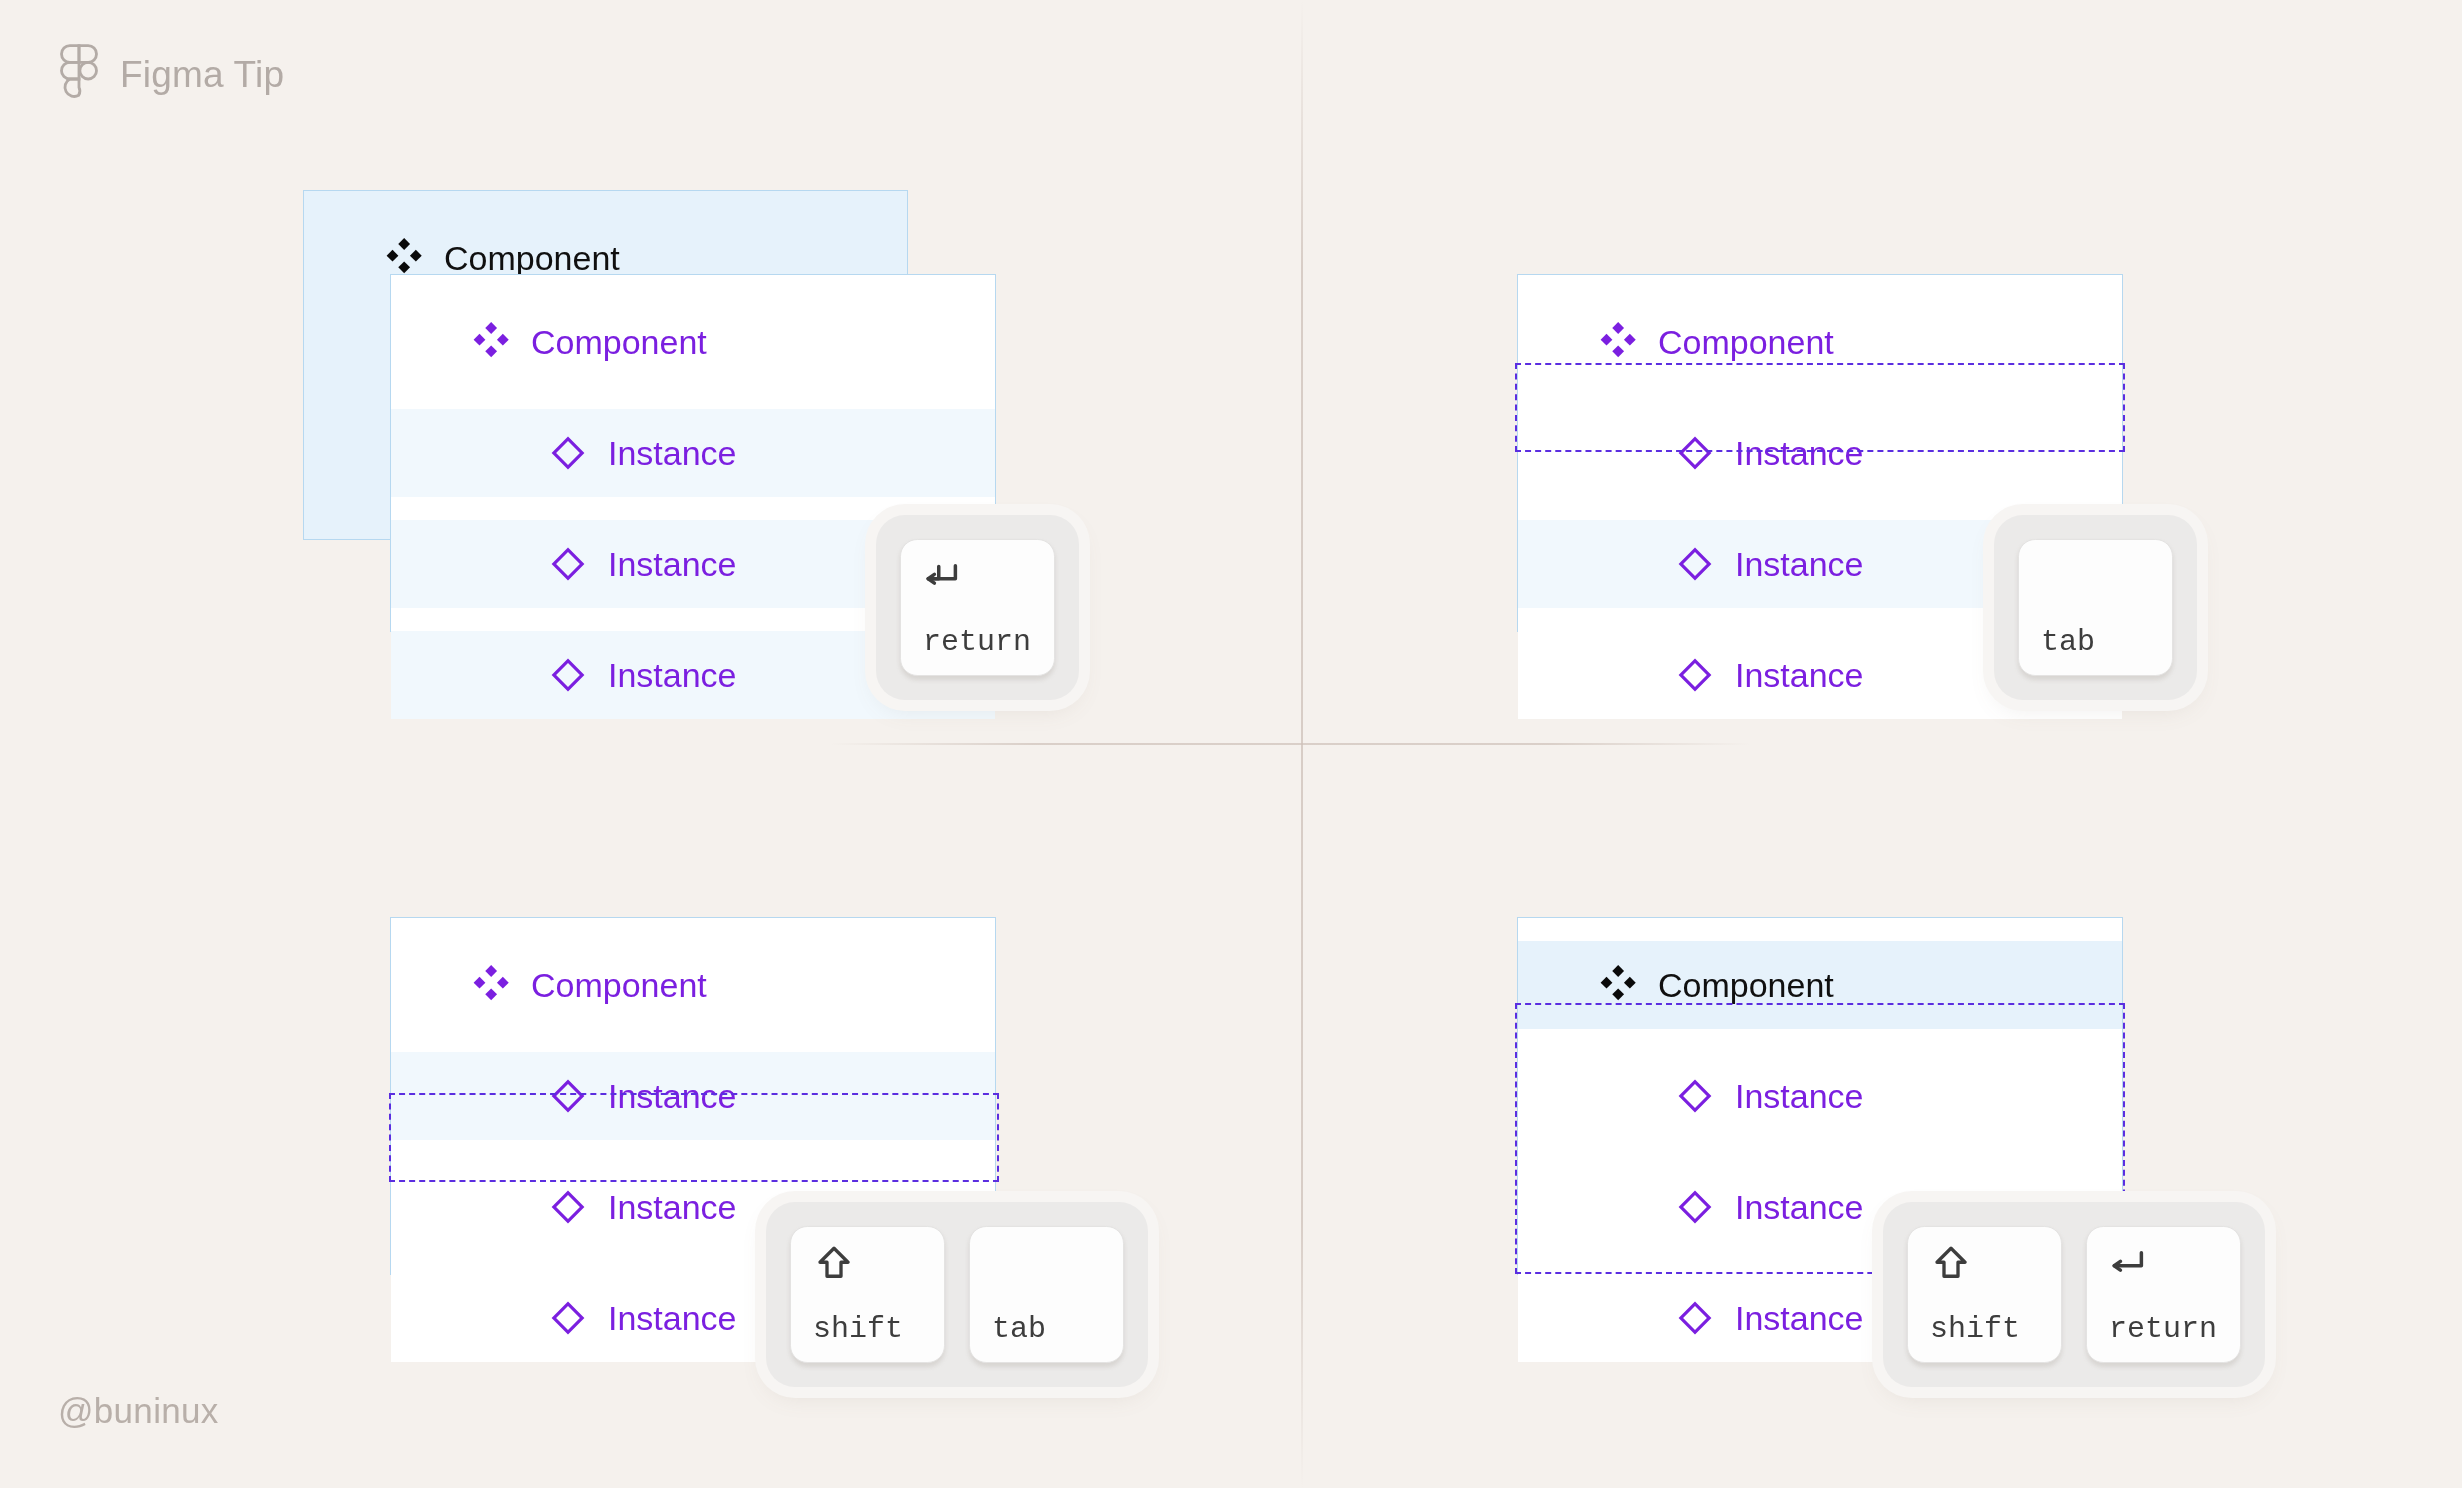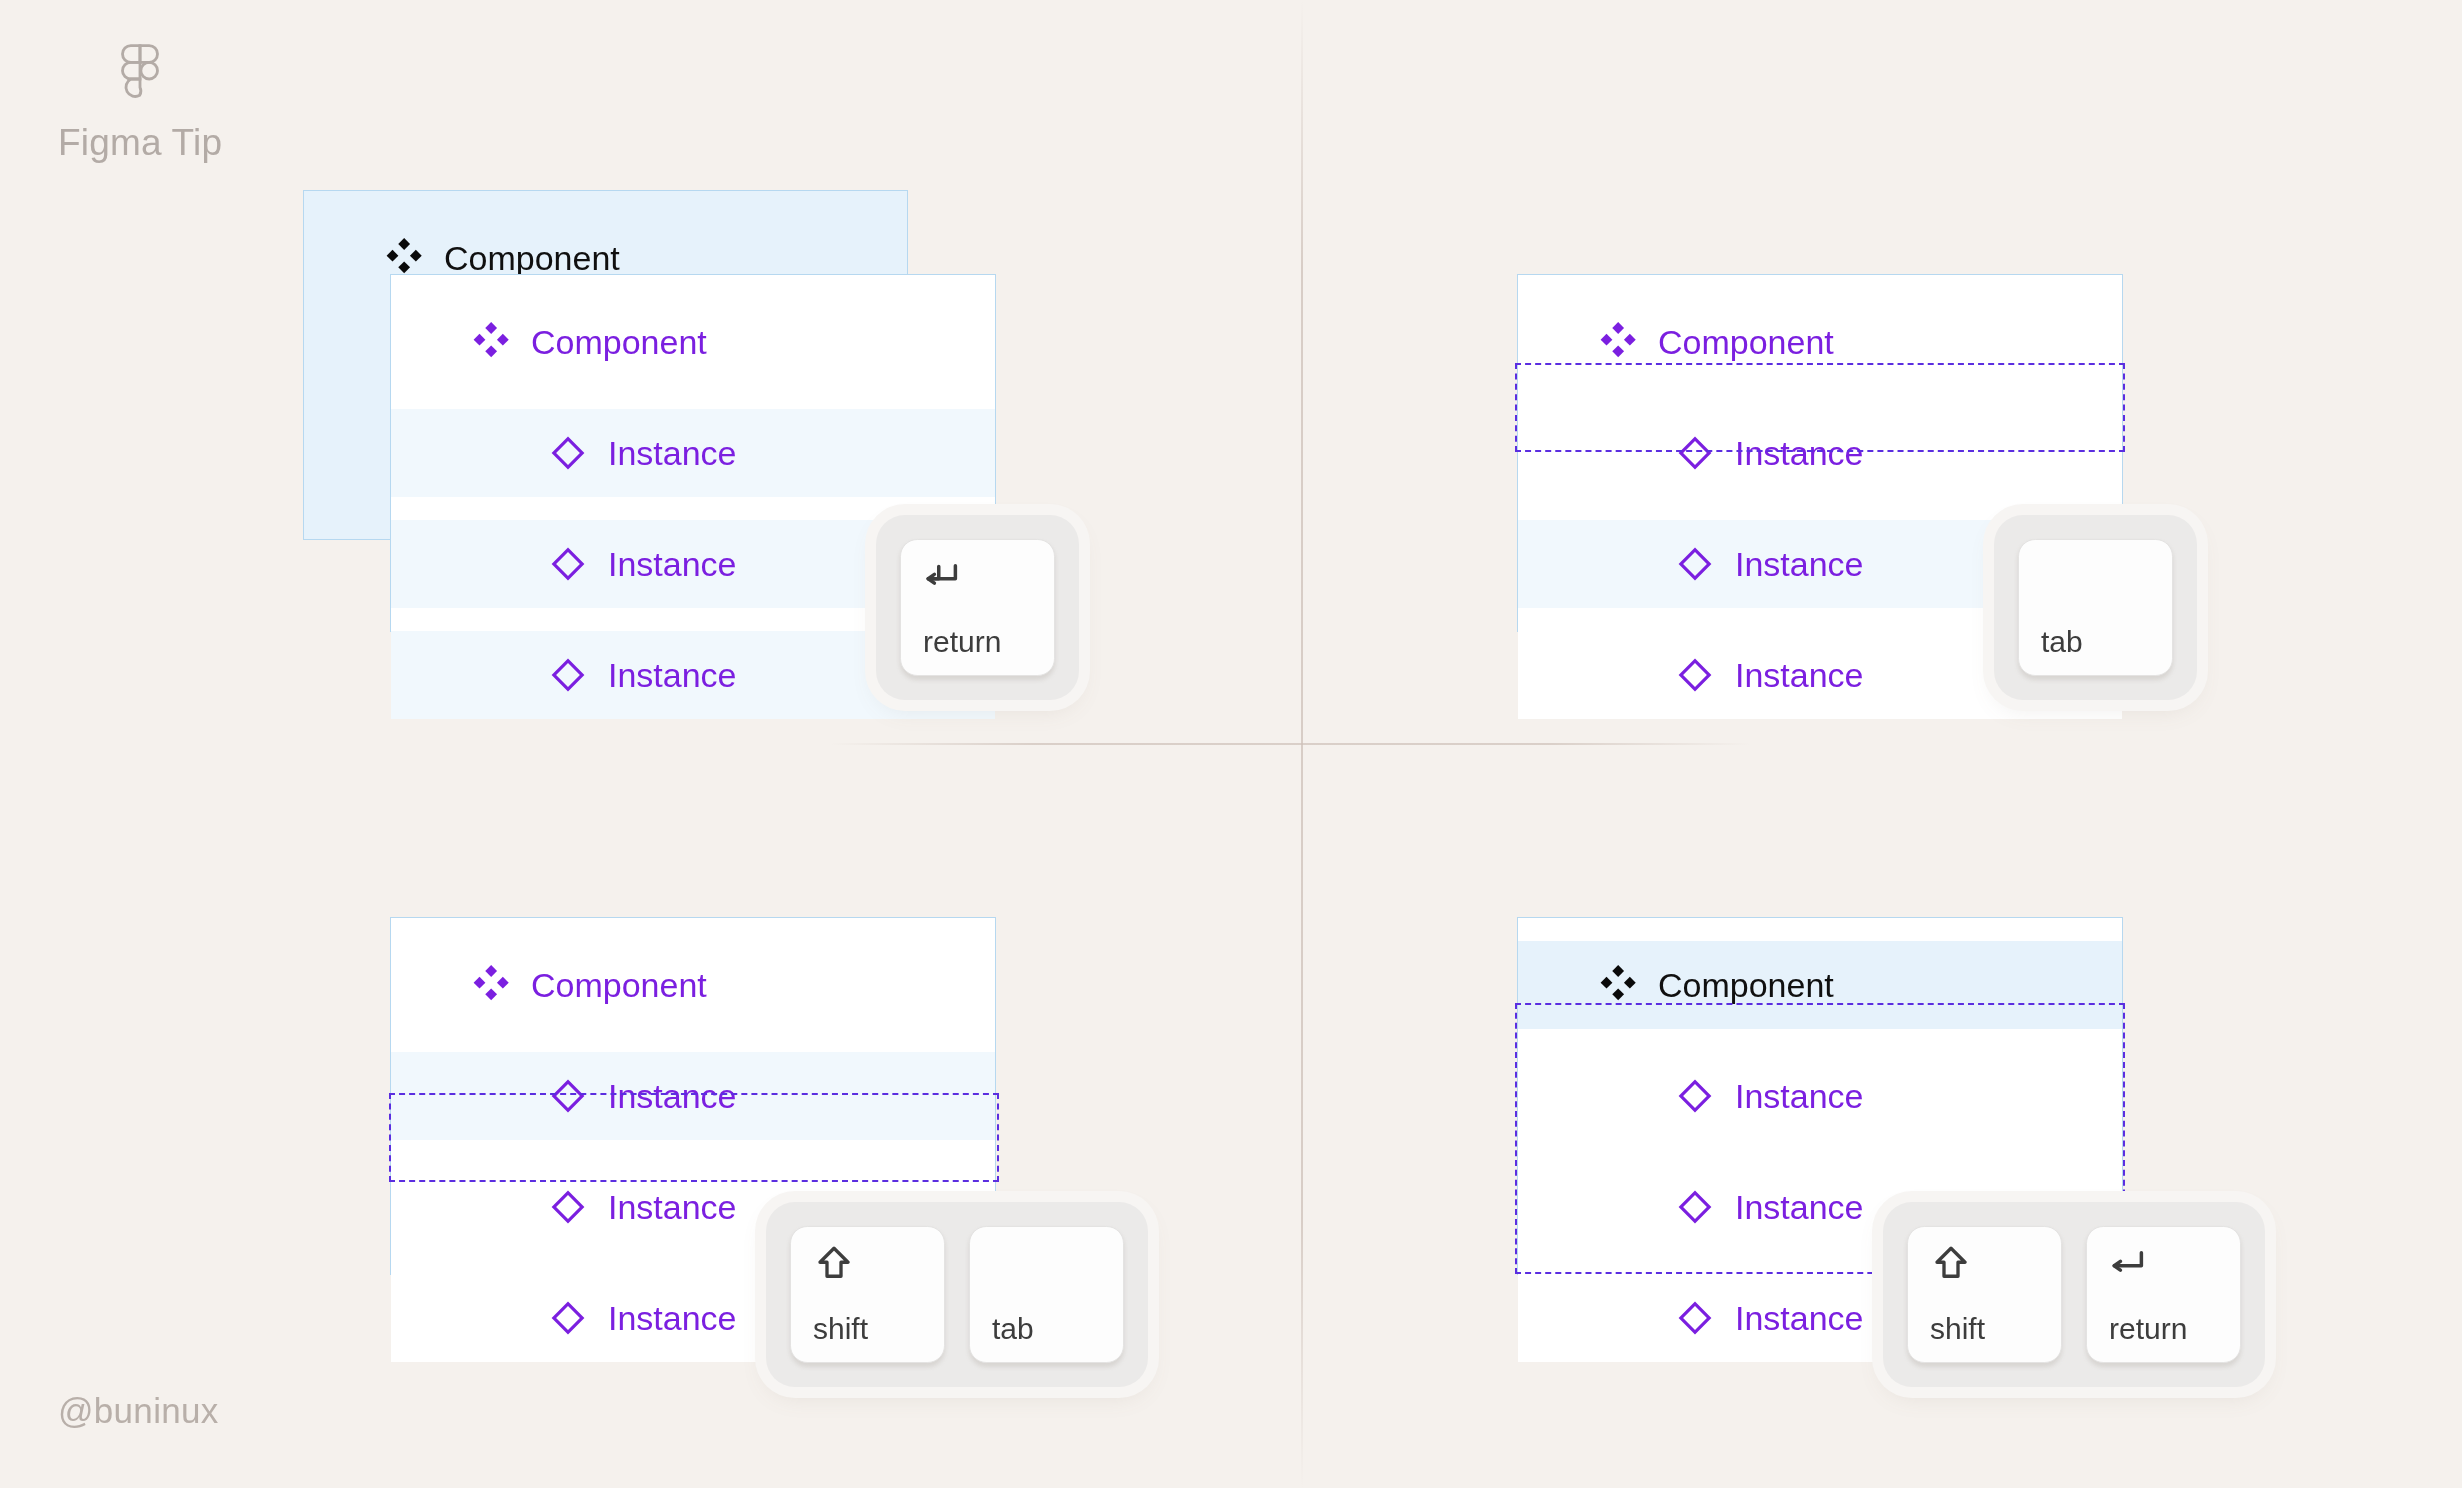--- a/index.html
+++ b/index.html
@@ -4,21 +4,21 @@
 <style>
   html,body{margin:0;padding:0;}
   body{
     width:2462px;height:1488px;position:relative;overflow:hidden;
     background:#F5F1ED;
     font-family:"Liberation Sans","DejaVu Sans",sans-serif;
     -webkit-font-smoothing:antialiased;
   }
 
   
-  .header{position:absolute;left:58px;top:44px;display:flex;align-items:center;gap:20px;flex-direction:column;}
+  .header{position:absolute;left:58px;top:44px;display:flex;align-items:center;gap:20px;}
   .figma-logo{width:42px;height:60px;display:block;}
   .header-title{font-size:37px;color:#B3ABA6;letter-spacing:0.2px;line-height:1;}
 
   
   .watermark{position:absolute;left:58px;top:1391px;font-size:35px;color:#B8AFA9;letter-spacing:0.3px;}
 
   
   .div-v{position:absolute;left:1301px;top:0;width:1.8px;height:1488px;
          background:linear-gradient(to bottom,rgba(215,203,196,0) 0%,rgba(206,193,185,.75) 18%,rgba(206,193,185,.75) 82%,rgba(215,203,196,0) 100%);}
   .div-h{position:absolute;left:830px;top:743px;width:921px;height:1.8px;
@@ -42,21 +42,21 @@
   
   .sel{position:absolute;box-sizing:border-box;border:2.7px dashed #5B2EE0;pointer-events:none;}
 
   
   .keytray{position:absolute;display:flex;gap:24px;padding:24px;
            background:#EBEAE9;border-radius:29px;
            box-shadow:0 0 0 11px #F7F5F3, 0 9px 24px rgba(120,105,95,.13);}
   .keycap{width:155px;height:137px;box-sizing:border-box;
           background:#FDFDFD;border:1.8px solid #E4E3E2;border-radius:17.3px;
           box-shadow:0 3.6px 4.6px rgba(150,140,133,.22);
-          position:relative;}
+          position:relative;font-family:Liberation Mono, monospace;}
   .keycap .glyph{position:absolute;left:22px;top:16.4px;width:42px;height:42px;}
   .keycap .klabel{position:absolute;left:22px;bottom:18px;font-size:30px;color:#3D3D3D;line-height:1;}
 </style>
 </head>
 <body>
 
 <div class="header">
   <span>
     <svg class="figma-logo" viewBox="0 0 24 36" fill="none" stroke="#B3ABA6" stroke-width="1.7">
       <path d="M12 1.0 H6.5 A5 5 0 0 0 6.5 11 H12 Z"></path>

